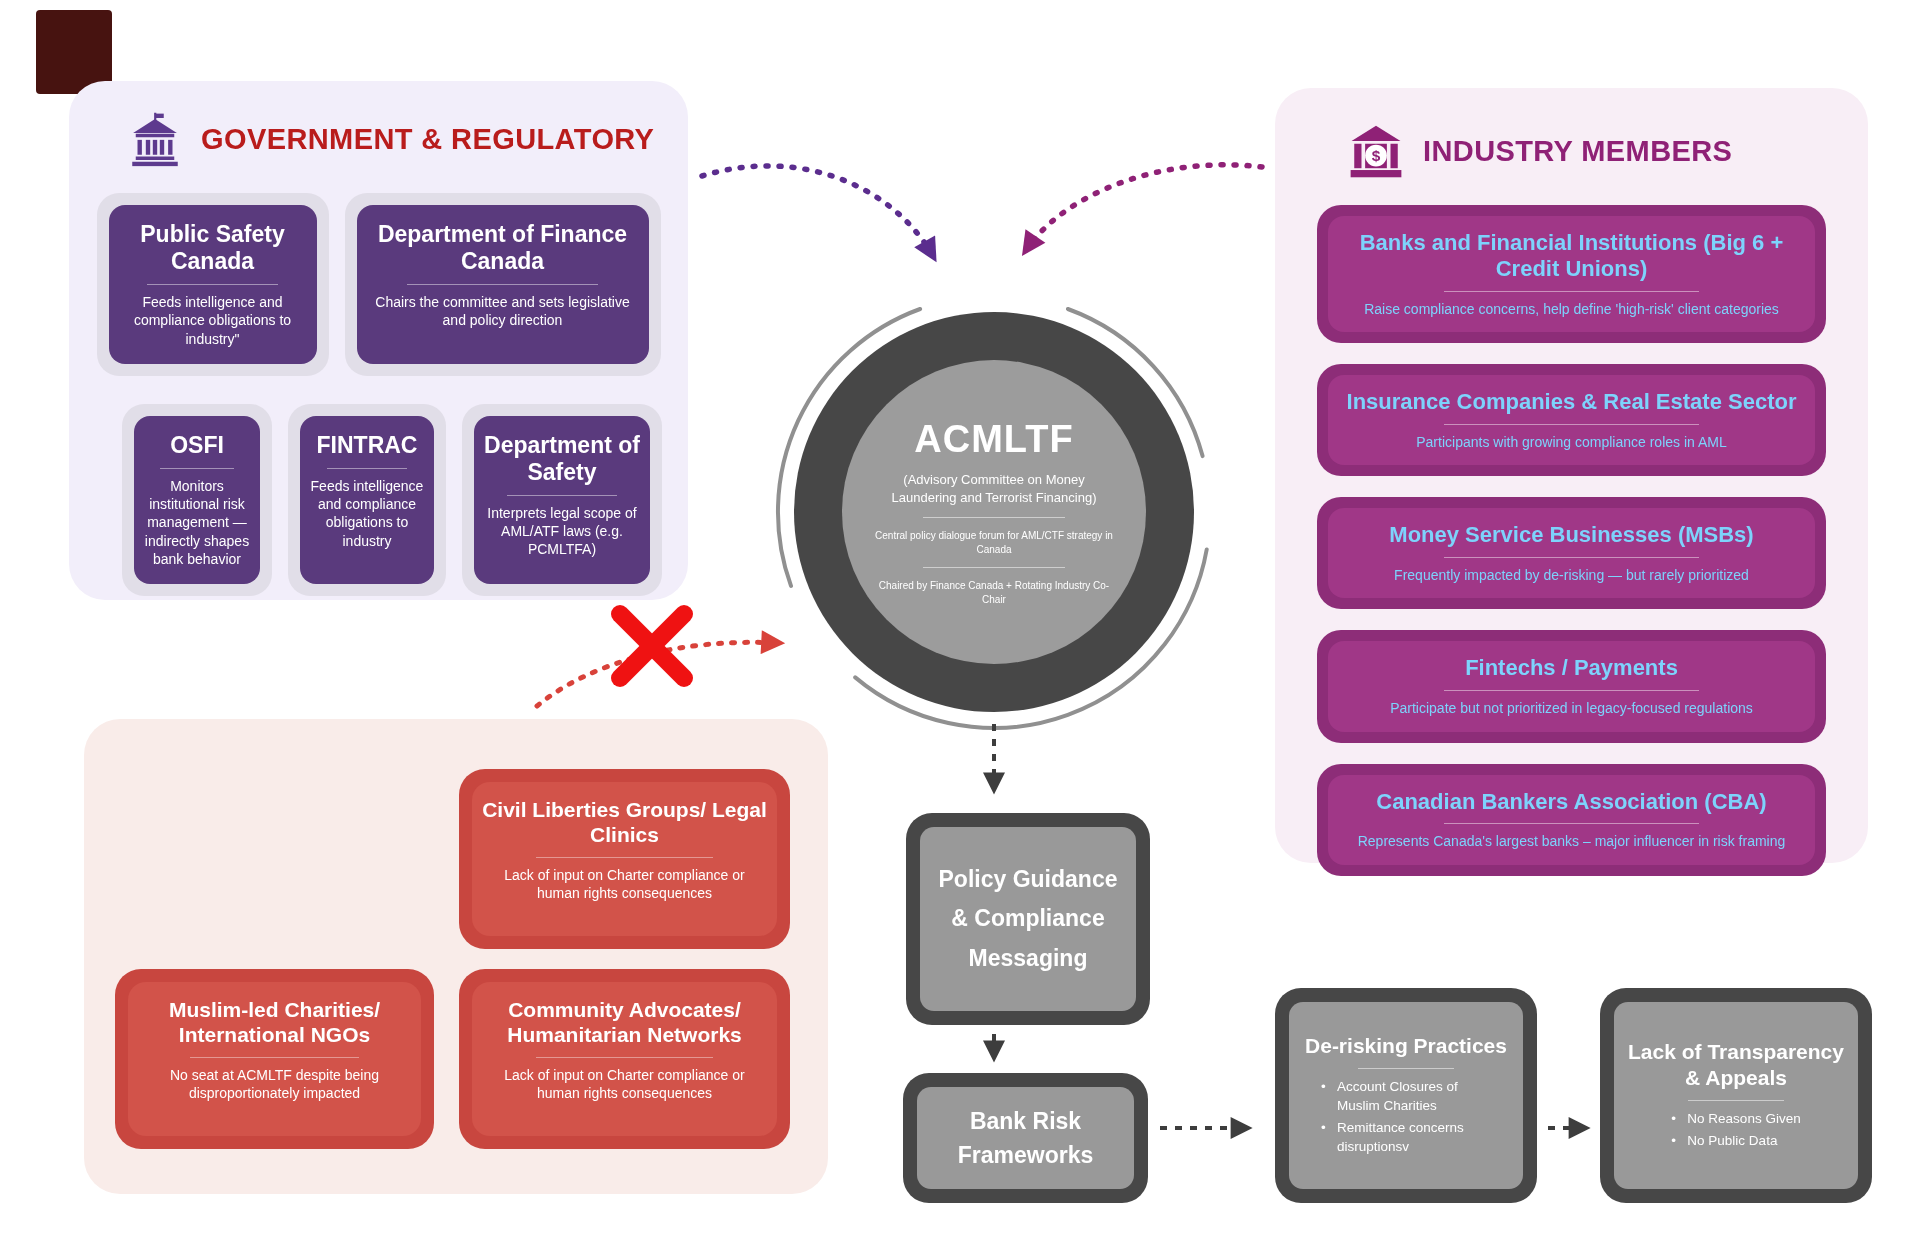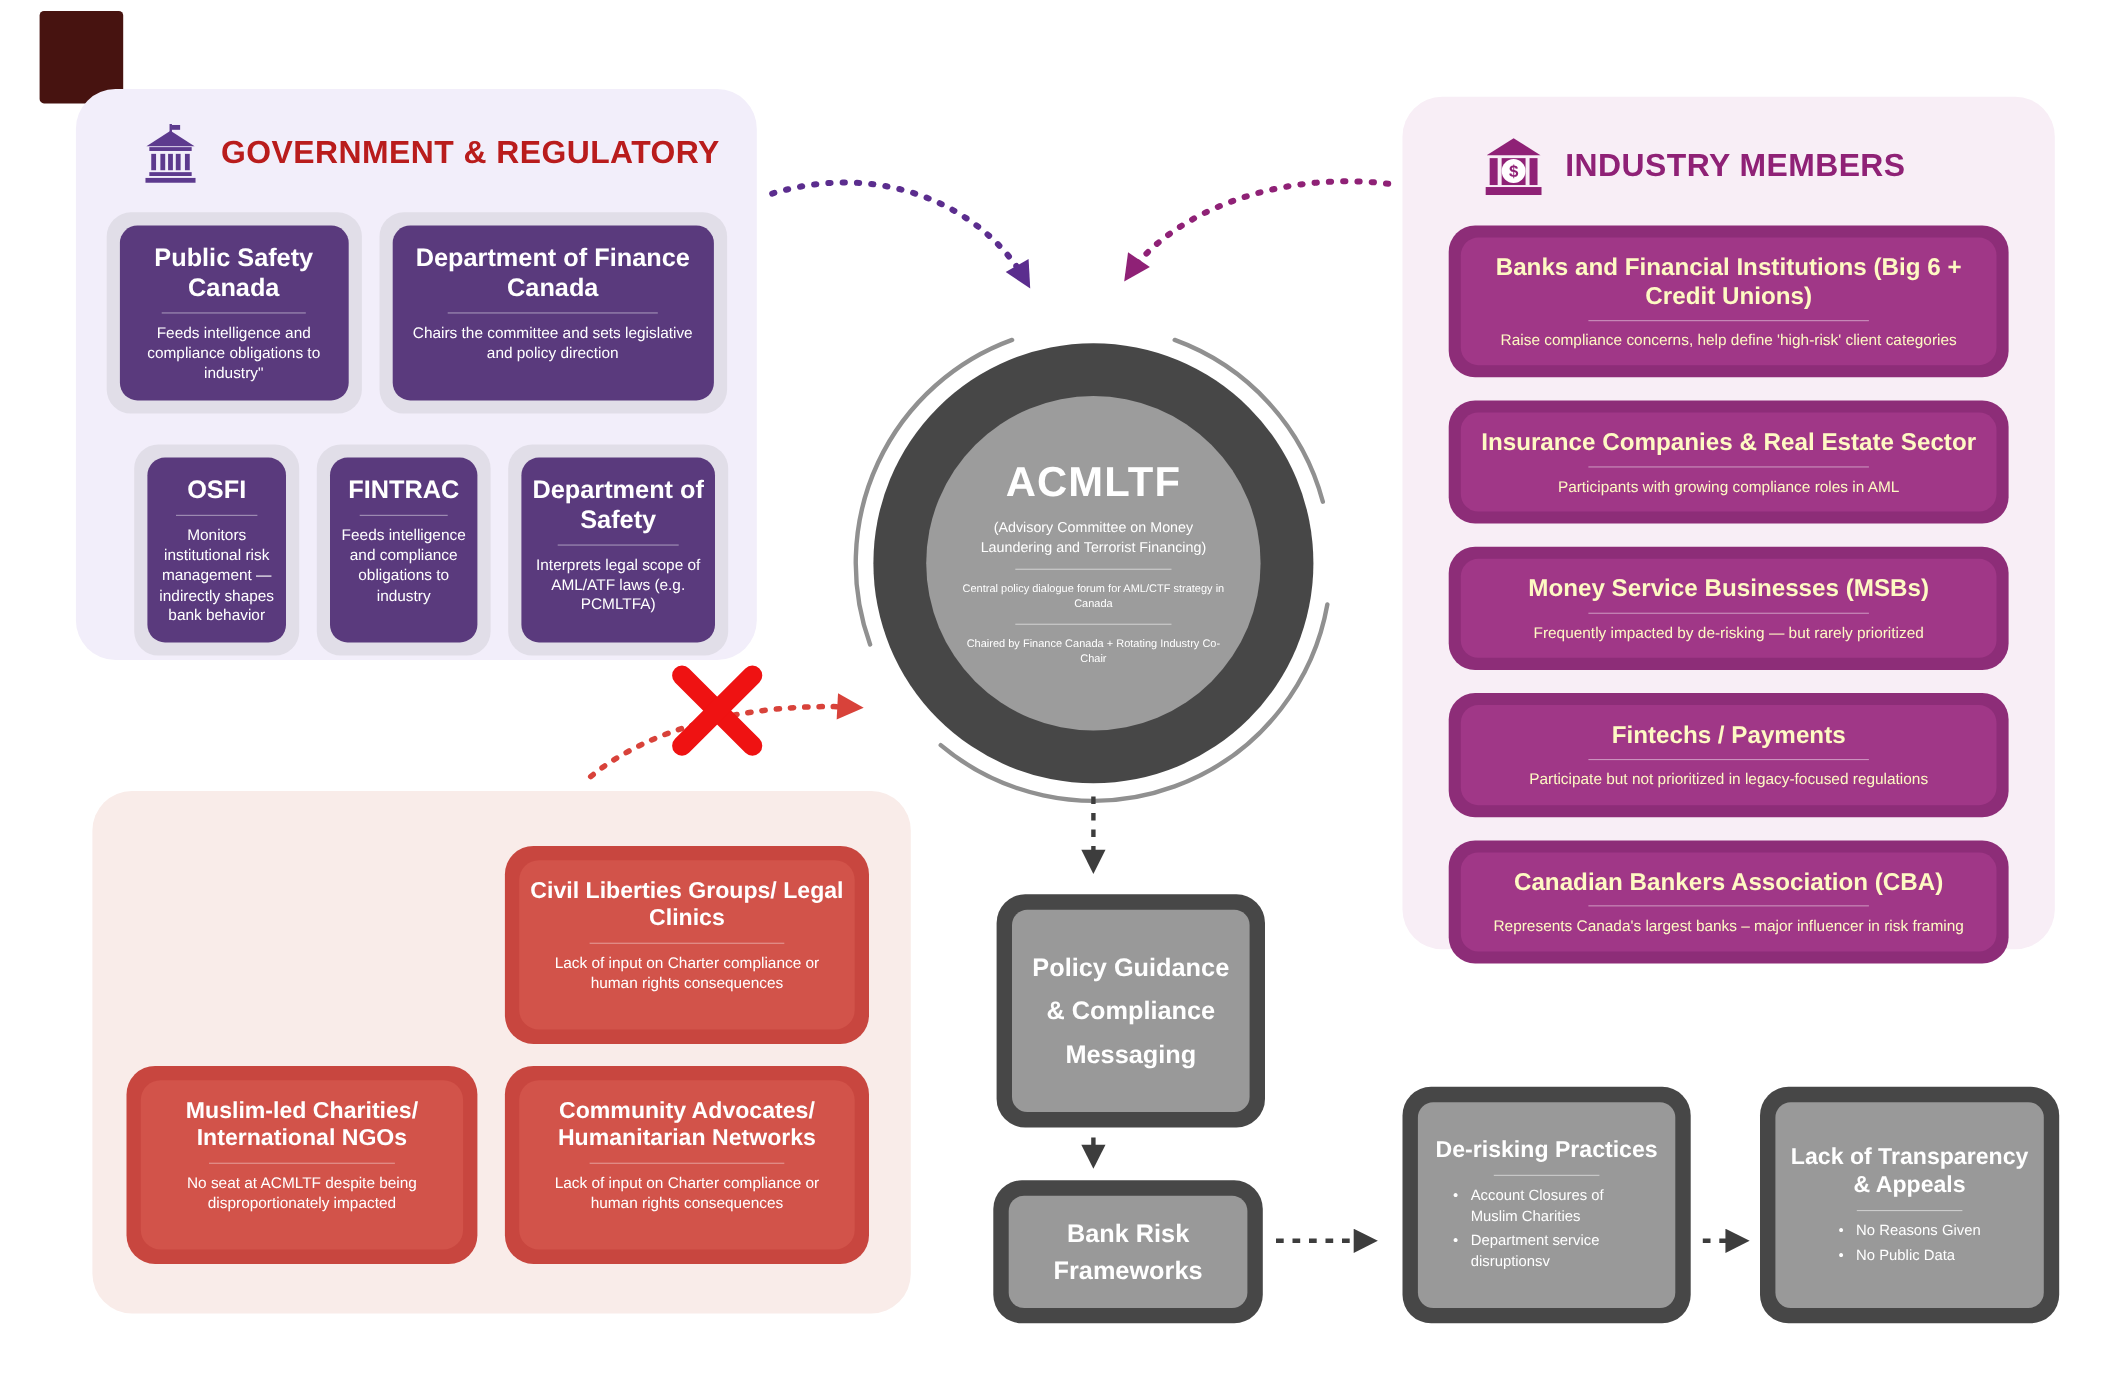--- a/index.html
+++ b/index.html
@@ -32,21 +32,21 @@
   .shell-osfi { width:150px; } .shell-fintrac { width:158px; } .shell-doj { width:200px; }
   .card-purple { background:#5a3a7d; border-radius:16px; height:100%; min-height:152px;
                  padding:16px 10px; text-align:center; color:#fff; }
   .card-title { font-size:23px; font-weight:bold; line-height:1.18; }
   .sep { height:1px; background:rgba(255,255,255,0.45); margin:9px auto 8px; width:70%; }
   .card-body { font-size:14px; line-height:1.3; }
 
   
   .ind-cards { margin-top:25px; padding:0 42px; display:flex; flex-direction:column; gap:21px; }
   .rim-magenta { background:#8d2d78; border-radius:24px; padding:11px; }
-  .card-magenta { background:#a03787; border-radius:16px; padding:14px 16px; text-align:center; color:#fef9c3; }
+  .card-magenta { background:#a03787; border-radius:16px; padding:14px 16px; text-align:center; color:#7dd3fc; }
   .card-magenta .card-title { font-size:22px; }
   .card-magenta .sep { width:56%; }
   .card-magenta .card-body { font-size:14px; }
 
   
   .miss-header { position:absolute; left:30px; top:312px; display:flex; align-items:center; gap:16px; }
   .miss-title { font-size:29px; font-weight:bold; color:#c4433a; letter-spacing:0.4px; }
   .rim-red { position:absolute; background:#c8463f; border-radius:26px; padding:13px; }
   .card-red { background:#d2534a; border-radius:18px; height:100%; padding:16px 10px; text-align:center; color:#fff; }
   .rim-civil { left:375px; top:50px; width:331px; height:180px; }
@@ -264,21 +264,21 @@
       <div class="flow-label">Bank Risk Frameworks</div>
     </div>
   </div>
 
   <div class="flow-box box-derisk z2">
     <div class="flow-inner">
       <div class="flow-title">De-risking Practices</div>
       <div class="flow-sep"></div>
       <ul class="flow-bullets">
         <li>Account Closures of Muslim Charities</li>
-        <li>Department service disruptionsv</li>
+        <li>Remittance concerns disruptionsv</li>
       </ul>
     </div>
   </div>
 
   <div class="flow-box box-transp z2">
     <div class="flow-inner">
       <div class="flow-title" style="max-width:220px;">Lack of Transparency &amp; Appeals</div>
       <div class="flow-sep"></div>
       <ul class="flow-bullets">
         <li>No Reasons Given</li>

